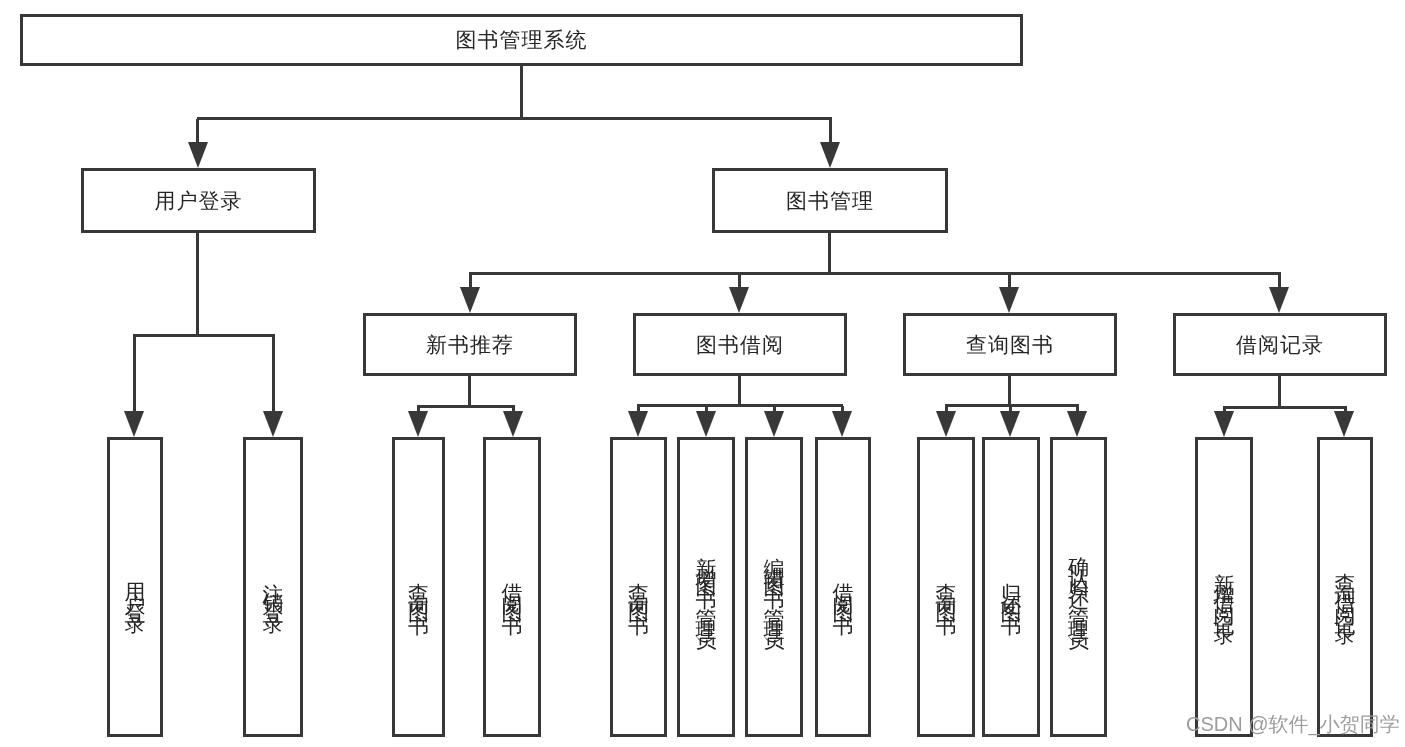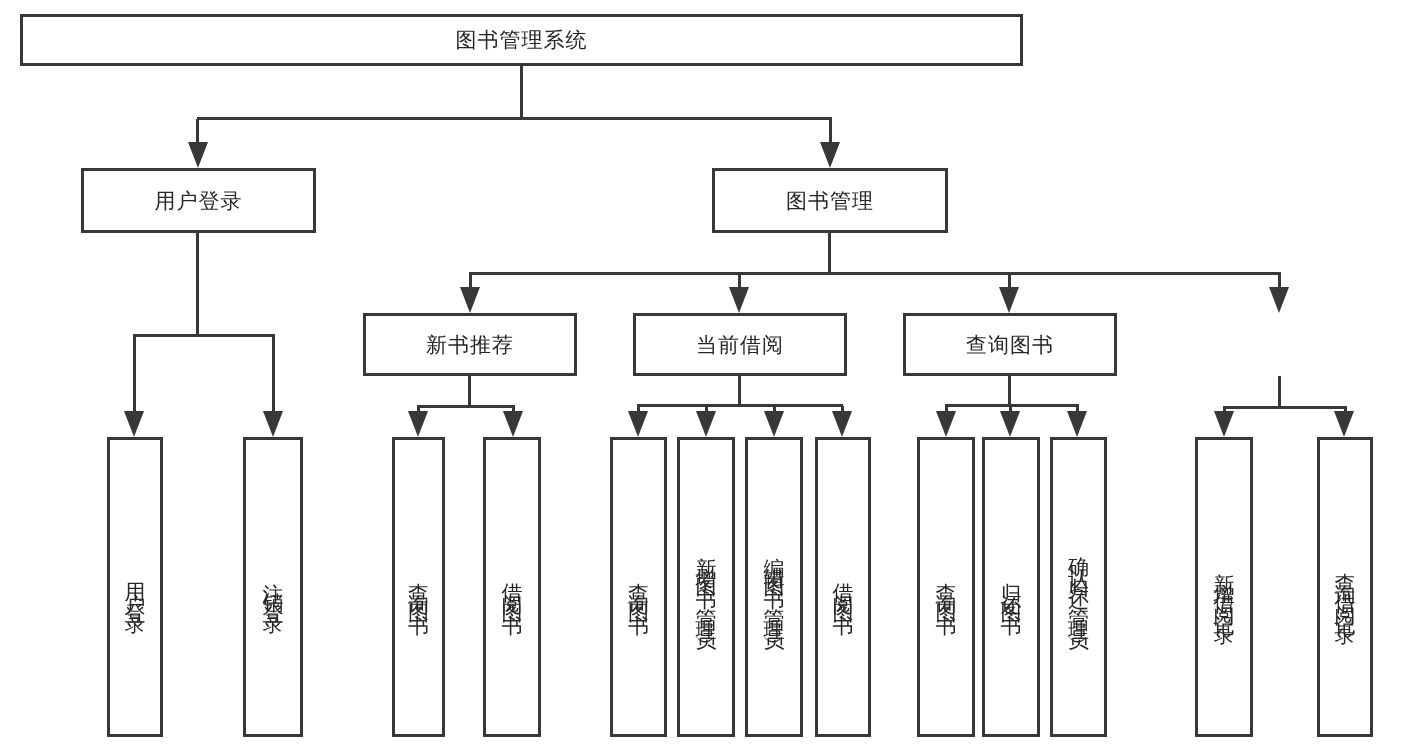--- a/index.html
+++ b/index.html
@@ -106,27 +106,30 @@
 
   <div class="hnode" style="left:363px;top:313px;width:214px;height:63px">
     <span>新书推荐</span>
   </div>
 
   <div class="hnode" style="left:712px;top:168px;width:236px;height:65px">
     <span>图书管理</span>
   </div>
 
   <div class="hnode" style="left:633px;top:313px;width:214px;height:63px">
-    <span>当前借阅</span>
+    <span>图书借阅</span>
   </div>
 
   <div class="hnode" style="left:903px;top:313px;width:214px;height:63px">
     <span>查询图书</span>
   </div>
 
+  <div class="hnode" style="left:1173px;top:313px;width:214px;height:63px">
+    <span>借阅记录</span>
+  </div>
 
   <div class="vnode" style="left:107px;top:437px;width:56px;height:300px">
     <span class="vtext">用户登录</span>
   </div>
 
   <div class="vnode" style="left:243px;top:437px;width:60px;height:300px">
     <span class="vtext">注销登录</span>
   </div>
 
   <div class="vnode" style="left:392px;top:437px;width:53px;height:300px">
@@ -166,14 +169,15 @@
   </div>
 
   <div class="vnode" style="left:1195px;top:437px;width:58px;height:300px">
     <span class="vtext">新增借阅记录</span>
   </div>
 
   <div class="vnode" style="left:1317px;top:437px;width:56px;height:300px">
     <span class="vtext">查询借阅记录</span>
   </div>
 
+  <div class="watermark">CSDN @软件_小贺同学</div>
 
 </div>
 
 </body></html>

